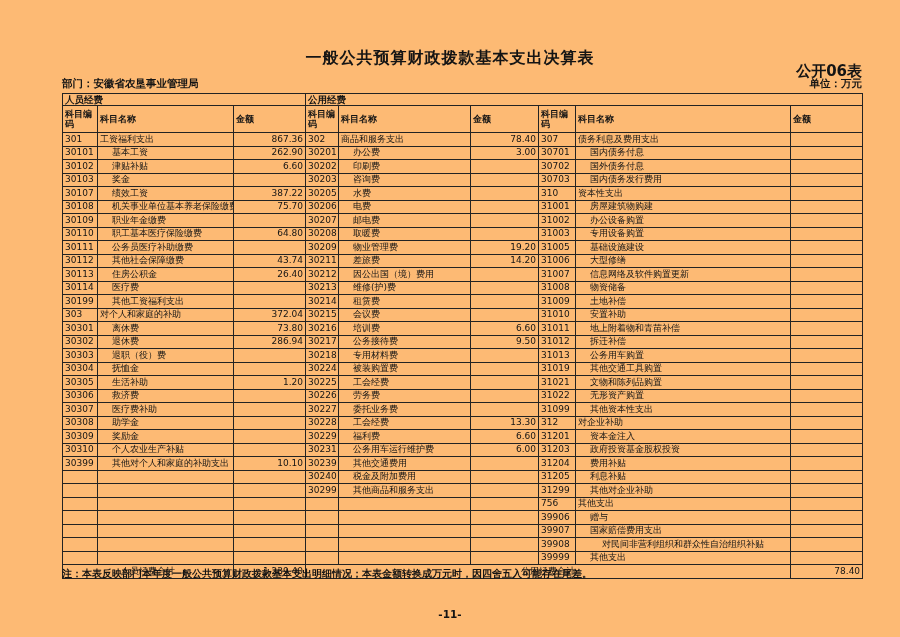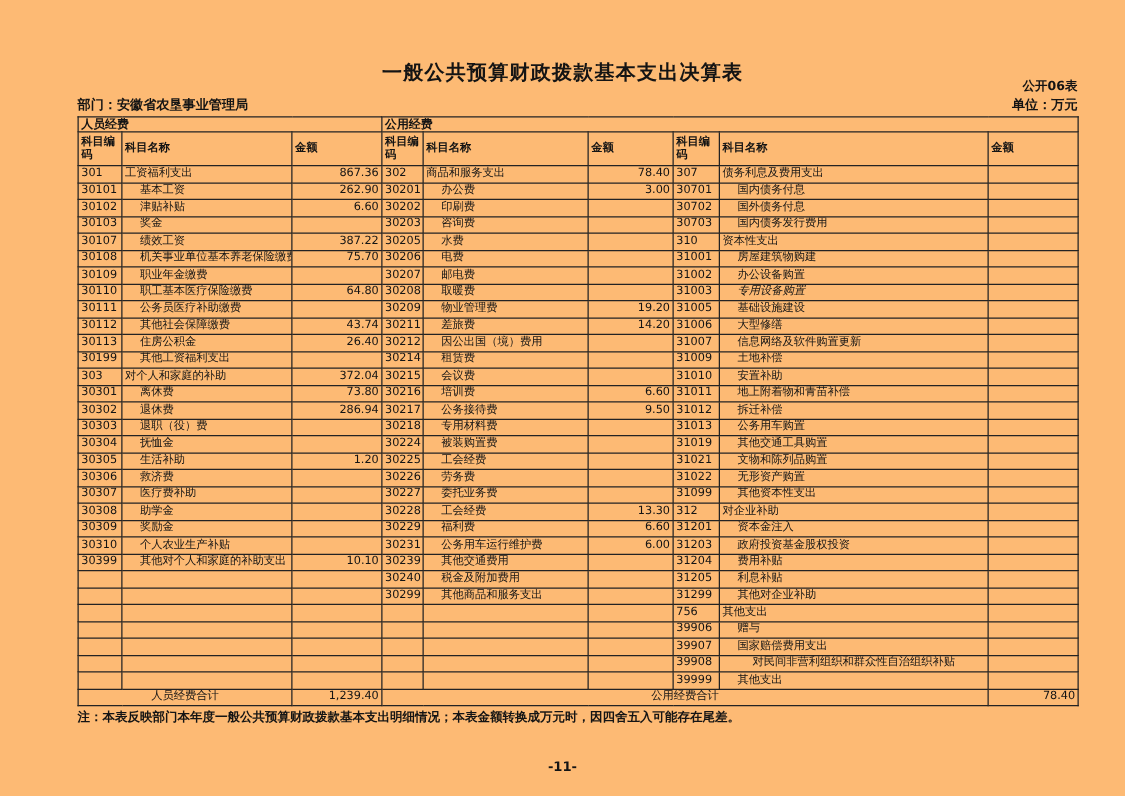--- a/index.html
+++ b/index.html
@@ -8,21 +8,21 @@
     font-family:"DejaVu Sans","Liberation Sans",sans-serif;
     color:#141414;position:relative;overflow:hidden;
   }
   .sheet{position:absolute;inset:0;background:#fdba74;}
   .title{
     position:absolute;top:48px;left:0;width:100%;
     text-align:center;font-size:16px;font-weight:bold;letter-spacing:1px;
   }
   .form-code{
     position:absolute;top:62px;right:38px;
-    font-size:10px;font-weight:600;
+    font-size:15px;font-weight:600;
   }
   .meta-row{
     position:absolute;top:77px;left:62px;width:800px;
     display:flex;justify-content:space-between;
     font-size:10.5px;font-weight:600;
   }
   table.budget{
     position:absolute;top:93px;left:62px;width:800px;
     border-collapse:collapse;table-layout:fixed;
   }
@@ -172,21 +172,21 @@
           <td class="amt"></td>
         </tr>
         <tr>
           <td class="code">30110</td>
           <td class="name" style="padding-left: 14px;">职工基本医疗保险缴费</td>
           <td class="amt">64.80</td>
           <td class="code">30208</td>
           <td class="name" style="padding-left: 14px;">取暖费</td>
           <td class="amt"></td>
           <td class="code">31003</td>
-          <td class="name" style="padding-left: 14px; font-style: italic;">专用设备购置</td>
+          <td class="name" style="padding-left: 14px;">专用设备购置</td>
           <td class="amt"></td>
         </tr>
         <tr>
           <td class="code">30111</td>
           <td class="name" style="padding-left: 14px;">公务员医疗补助缴费</td>
           <td class="amt"></td>
           <td class="code">30209</td>
           <td class="name" style="padding-left: 14px;">物业管理费</td>
           <td class="amt">19.20</td>
           <td class="code">31005</td>
@@ -206,20 +206,31 @@
         </tr>
         <tr>
           <td class="code">30113</td>
           <td class="name" style="padding-left: 14px;">住房公积金</td>
           <td class="amt">26.40</td>
           <td class="code">30212</td>
           <td class="name" style="padding-left: 14px;">因公出国（境）费用</td>
           <td class="amt"></td>
           <td class="code">31007</td>
           <td class="name" style="padding-left: 14px;">信息网络及软件购置更新</td>
+          <td class="amt"></td>
+        </tr>
+        <tr>
+          <td class="code">30114</td>
+          <td class="name" style="padding-left: 14px;">医疗费</td>
+          <td class="amt"></td>
+          <td class="code">30213</td>
+          <td class="name" style="padding-left: 14px;">维修(护)费</td>
+          <td class="amt"></td>
+          <td class="code">31008</td>
+          <td class="name" style="padding-left: 14px;">物资储备</td>
           <td class="amt"></td>
         </tr>
         <tr>
           <td class="code">30199</td>
           <td class="name" style="padding-left: 14px;">其他工资福利支出</td>
           <td class="amt"></td>
           <td class="code">30214</td>
           <td class="name" style="padding-left: 14px;">租赁费</td>
           <td class="amt"></td>
           <td class="code">31009</td>

